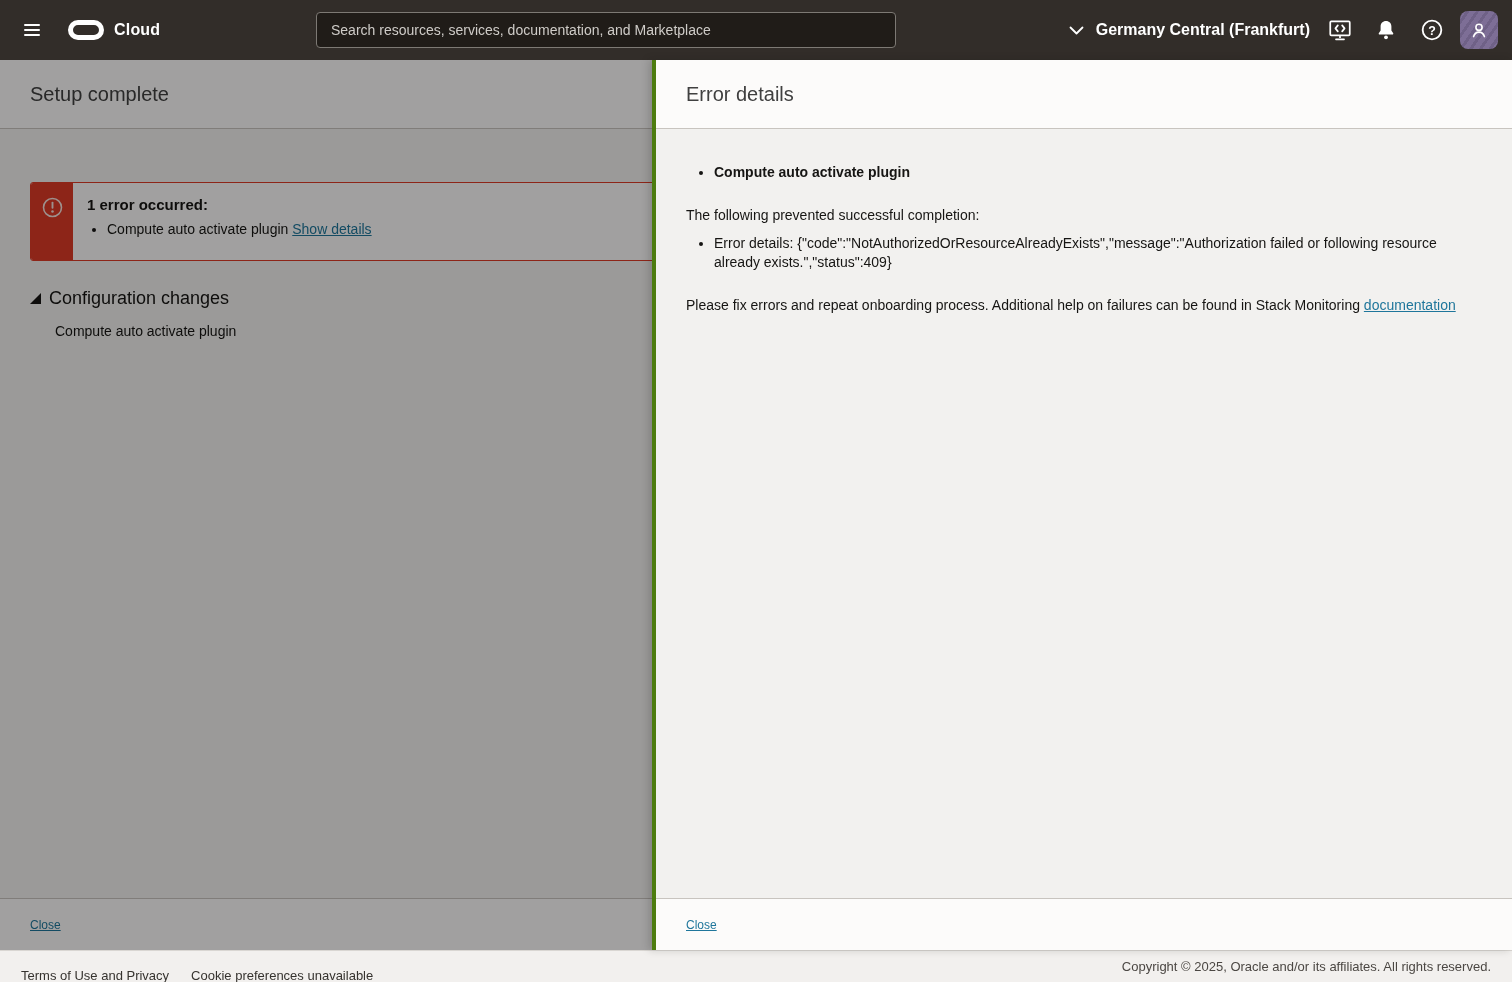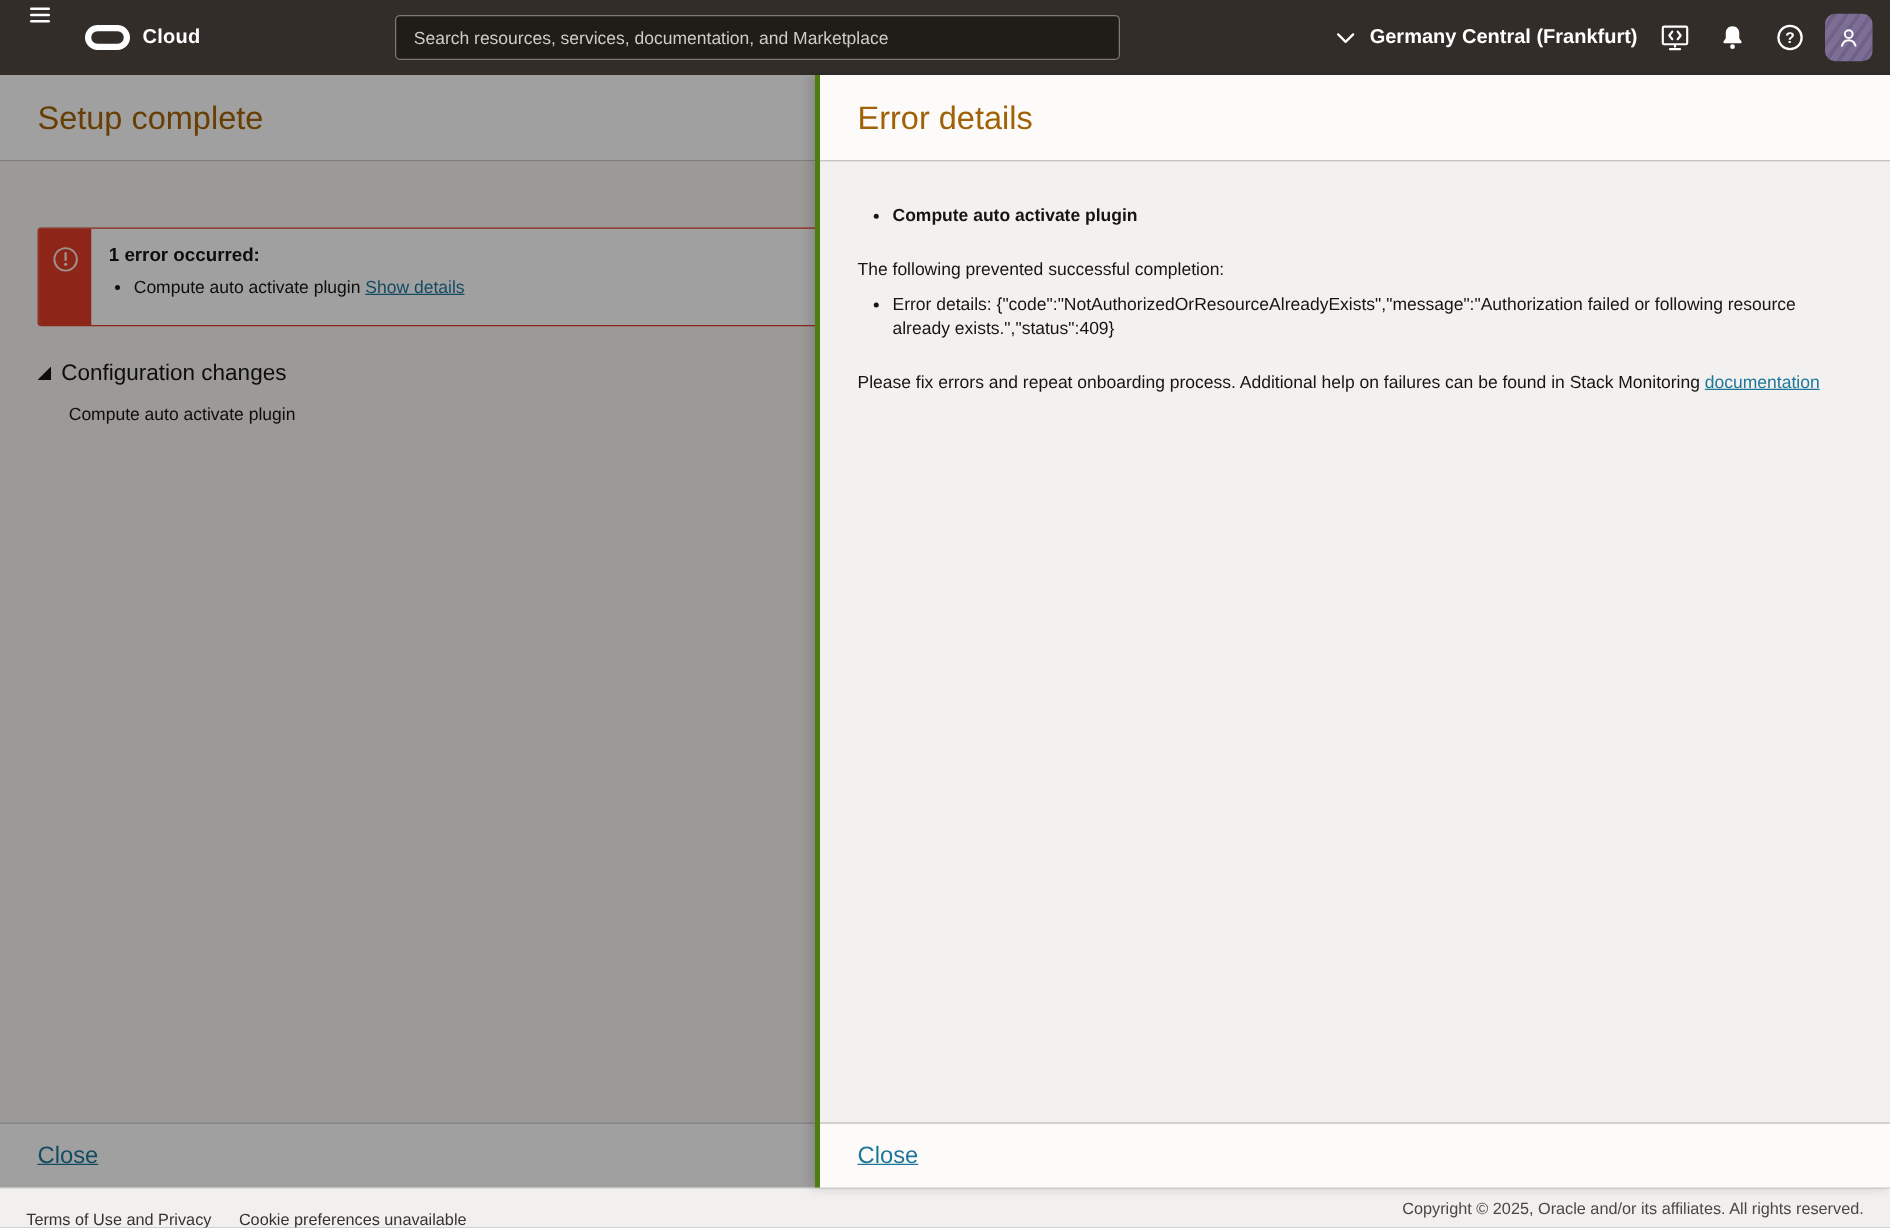--- a/index.html
+++ b/index.html
@@ -6,21 +6,21 @@
   html,body { margin:0; padding:0; }
   body {
     width:1512px; height:982px; overflow:hidden;
     font-family:"Liberation Sans","DejaVu Sans",sans-serif;
     color:#161513; background:#f2f1ef;
   }
 
   
   .topbar {
     position:relative; height:60px; background:#322d29;
-    display:flex; color:#fff;
+    display:flex; align-items:center; color:#fff;
   }
   .hamburger { margin-left:20px; width:24px; height:24px; display:flex; flex-direction:column;
     justify-content:center; gap:3px; cursor:pointer; background:none; border:none; padding:4px; }
   .hamburger span { display:block; height:2px; width:16px; background:#fff; border-radius:1px; }
   .brand { display:flex; align-items:center; margin-left:24px; gap:10px; }
   .oracle-pill { width:36px; height:20px; border:5px solid #fff; border-radius:10px; }
   .brand-label { font-size:16px; font-weight:700; letter-spacing:.2px; }
   .search-wrap { position:absolute; left:316px; top:12px; width:580px; height:36px; }
   .search-input {
     width:100%; height:100%; background:#201c18; border:1px solid #7d7974; border-radius:4px;
@@ -43,21 +43,21 @@
   
   .workspace { position:relative; height:890px; }
 
   .panel { position:absolute; top:0; bottom:0; display:flex; flex-direction:column; }
   .left-panel  { left:0; right:0; }
   .right-panel { left:652px; width:860px; border-left:4px solid #4d7c0f;
                  box-shadow:-3px 0 8px rgba(22,21,19,.18); }
 
   .panel-header { height:69px; flex:0 0 69px; background:#fcfbfa; border-bottom:1px solid #c8c4bf;
     display:flex; align-items:center; padding:0 30px; }
-  .panel-title { font-size:26px; font-weight:400; color:#a16207; }
+  .panel-title { font-size:20px; font-weight:400; color:#404040; }
   .panel-body { flex:1 1 auto; background:#f2f1ef; overflow:hidden; }
   .panel-footer { flex:0 0 52px; background:#fcfbfa; border-top:1px solid #c8c4bf;
     display:flex; align-items:center; padding:0 30px; }
 
   .left-panel .panel-body { padding:53px 30px 0 30px; }
   .right-panel .panel-body { padding:25px 30px 0 30px; }
 
   a.link { color:#1f769b; text-decoration:underline; cursor:pointer; }
 
   
@@ -82,21 +82,21 @@
   .dim-overlay { position:absolute; left:0; right:0; top:0; bottom:0;
     background:rgba(0,0,0,0.36); }
 
   
   .rp-p { font-size:14px; line-height:1.35; margin:0; }
   .rp-list { margin:9px 0 24px 0; padding-left:28px; font-size:14px; }
   .rp-list li { line-height:1.35; max-width:760px; }
   .rp-list.bold li { font-weight:700; }
   .rp-last { margin-top:24px; }
 
-  .footer-link { font-size:19px; }
+  .footer-link { font-size:12px; }
 
   
   .page-footer { height:32px; background:#f2f0ee; border-top:1px solid #d9d6d2;
     display:flex; align-items:center; font-size:13px; color:#36332f; padding:0 21px; }
   .page-footer .left-group { display:flex; gap:22px;margin-top:18px; }
   .pf-link { cursor:pointer; }
   .pf-copy { margin-left:auto; color:#4b4743; }
 </style>
 </head>
 <body>

